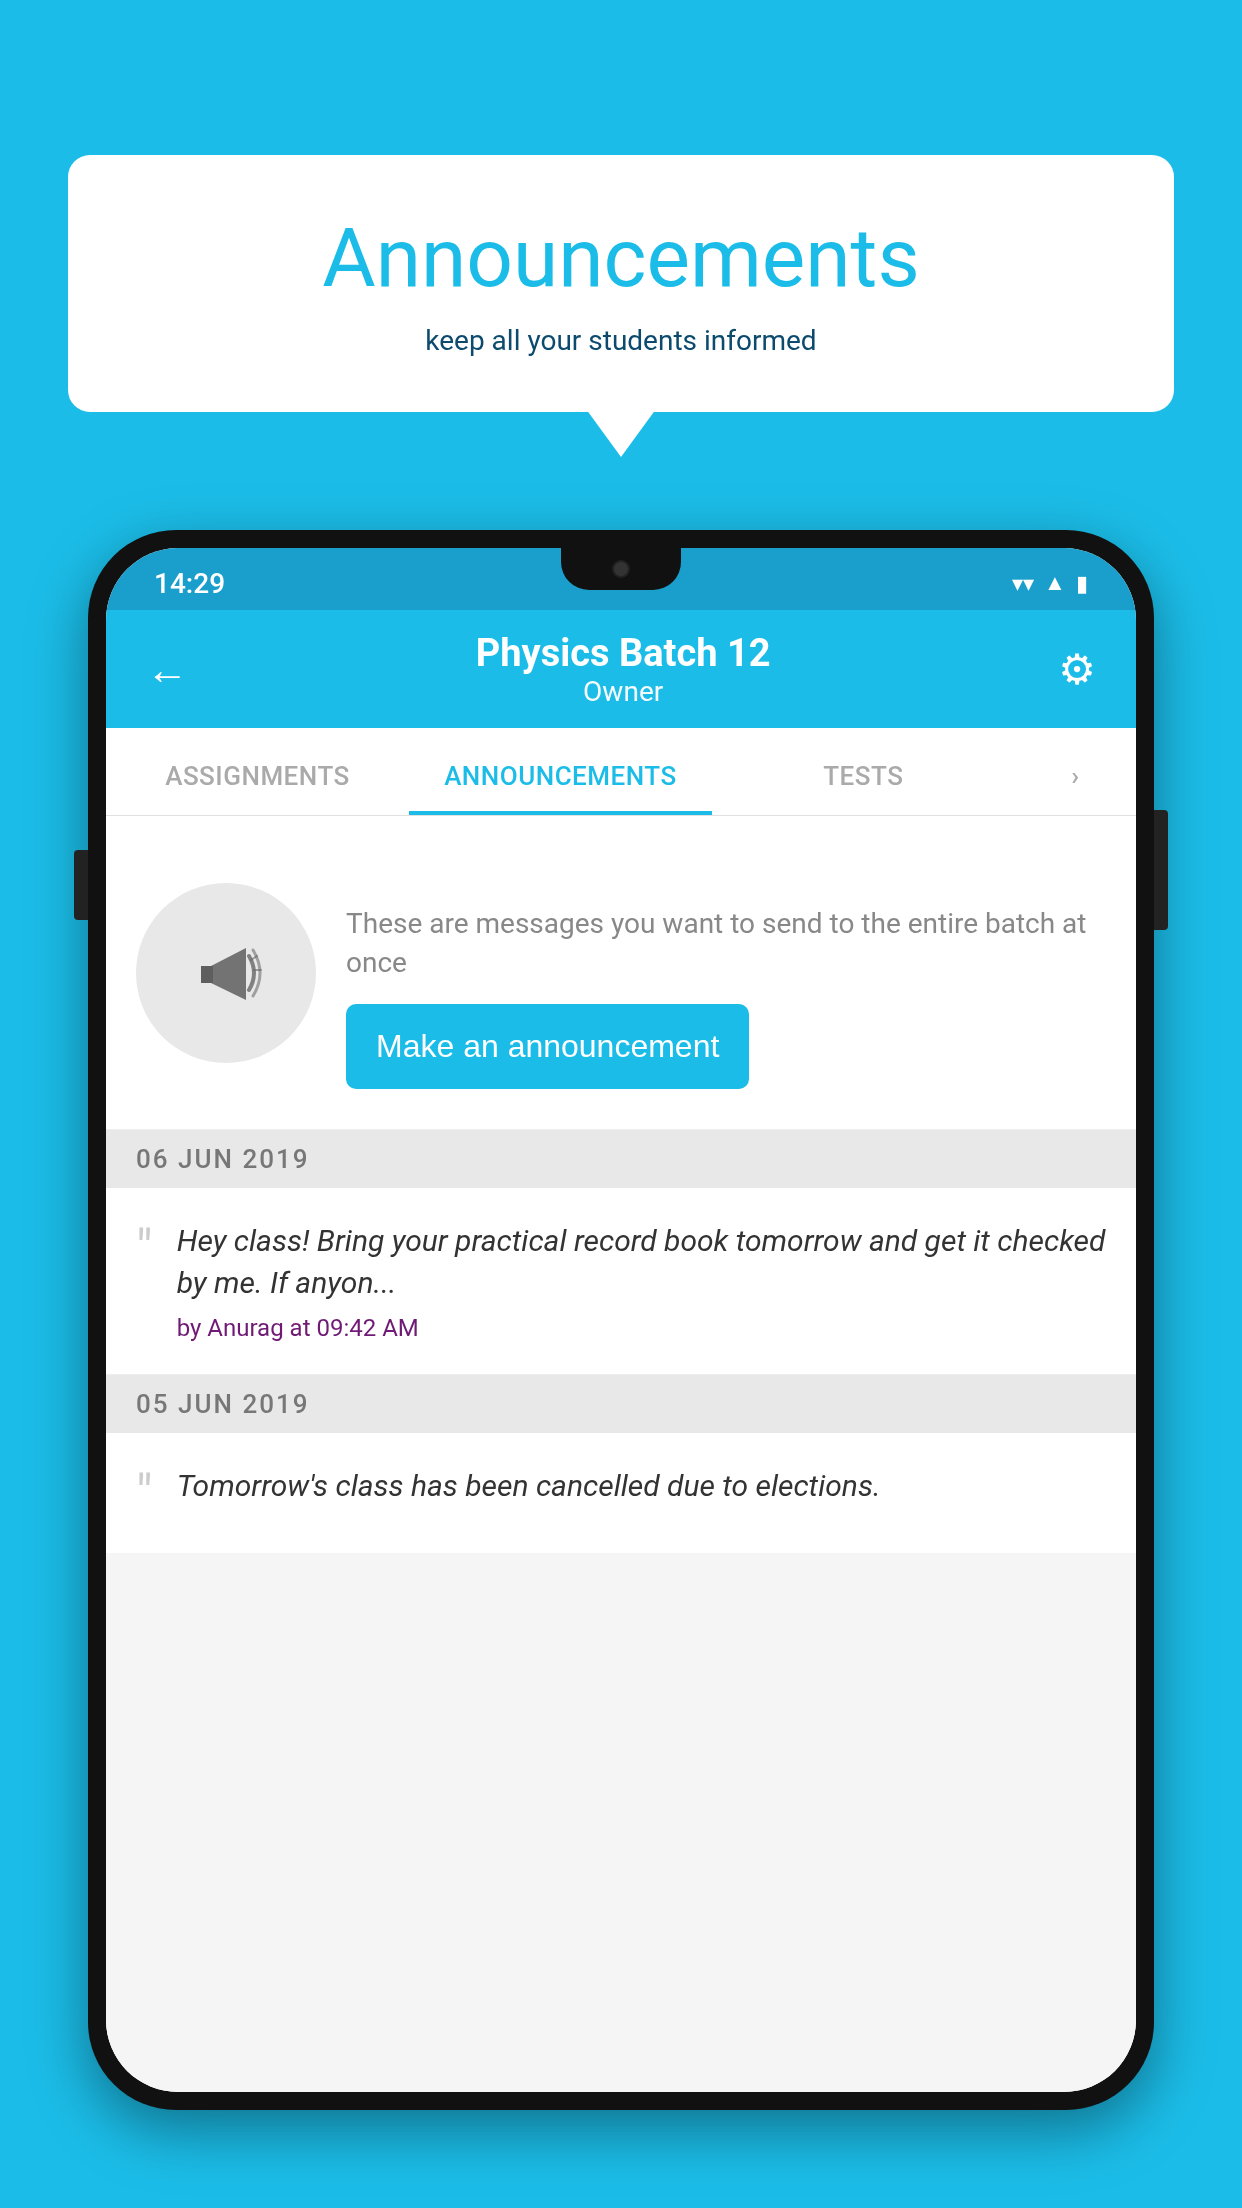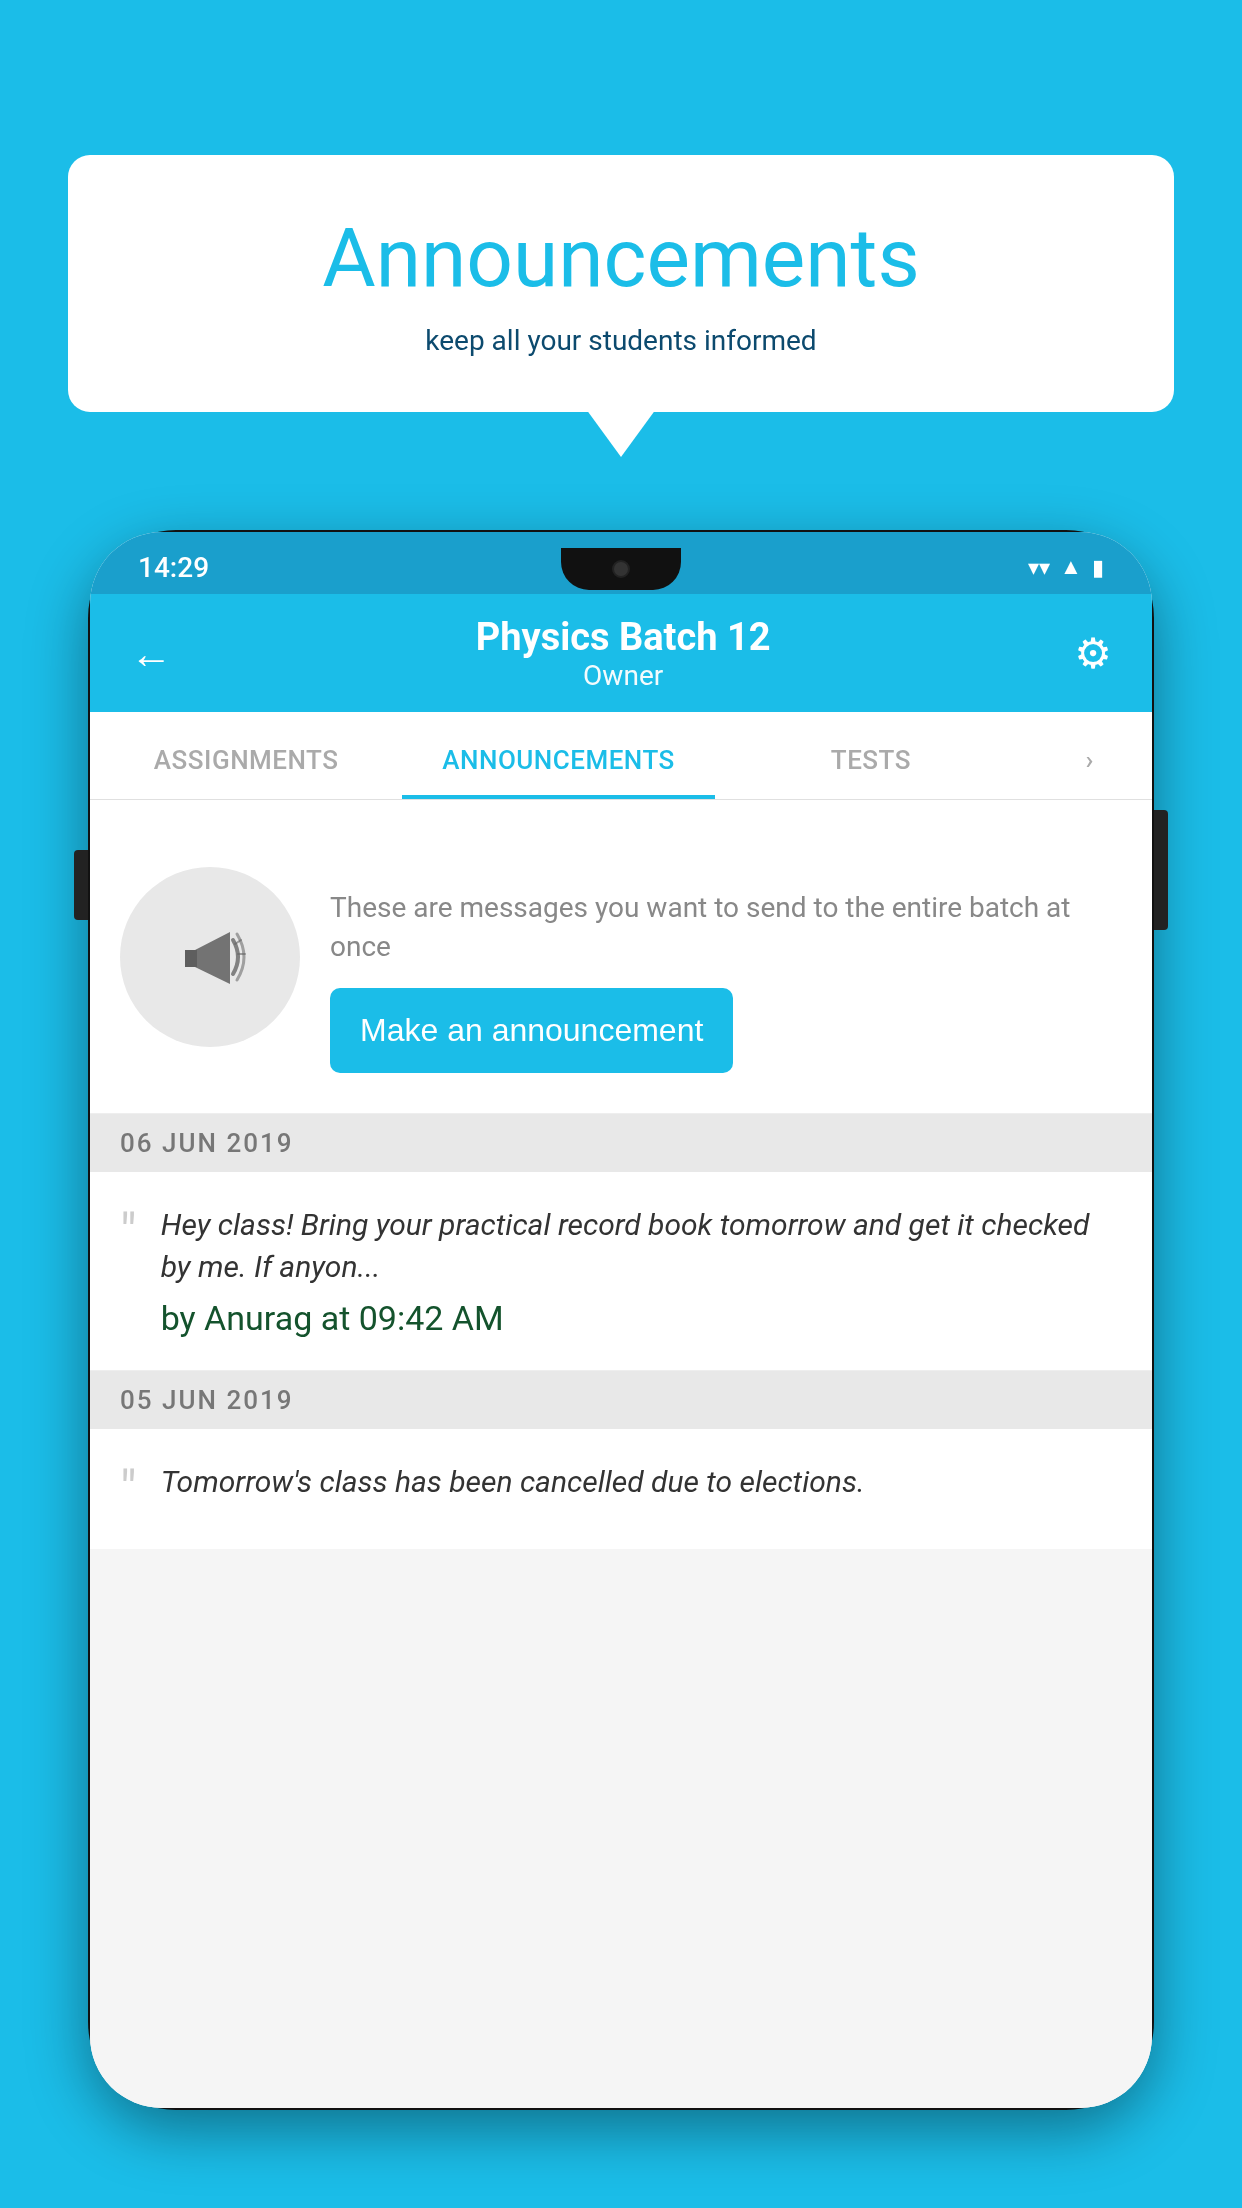--- a/index.html
+++ b/index.html
@@ -60,21 +60,21 @@
       position: absolute;
       top: 530px;
       left: 88px;
       right: 88px;
       bottom: 0;
     }
 
     .phone-outer {
       background: #111;
       border-radius: 88px;
-      padding: 2px;
+      padding: 18px;
       width: 100%;
       height: 1580px;
       position: relative;
       box-shadow: 0 20px 60px rgba(0,0,0,0.4);
     }
 
     
     .phone-outer::before {
       content: '';
       position: absolute;
@@ -355,22 +355,22 @@
 
     .announcement-text {
       font-size: 30px;
       color: #333;
       font-style: italic;
       line-height: 1.4;
       margin-bottom: 10px;
     }
 
     .announcement-meta {
-      font-size: 34px;
-      color: #14532d;
+      font-size: 24px;
+      color: #701a75;
     }
 
     .announcement-item2 {
       background: white;
       display: flex;
       align-items: flex-start;
       padding: 32px 30px;
       gap: 24px;
       flex-shrink: 0;
     }

